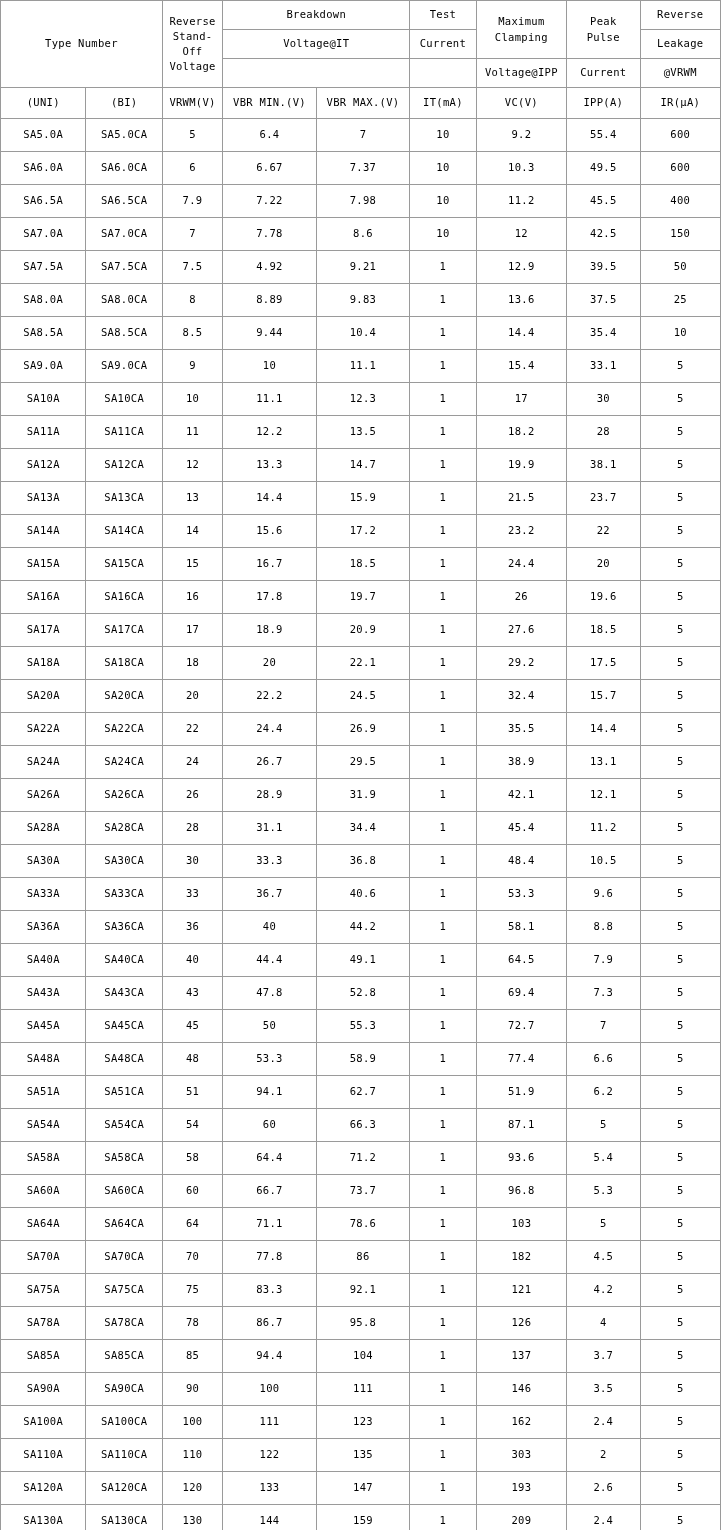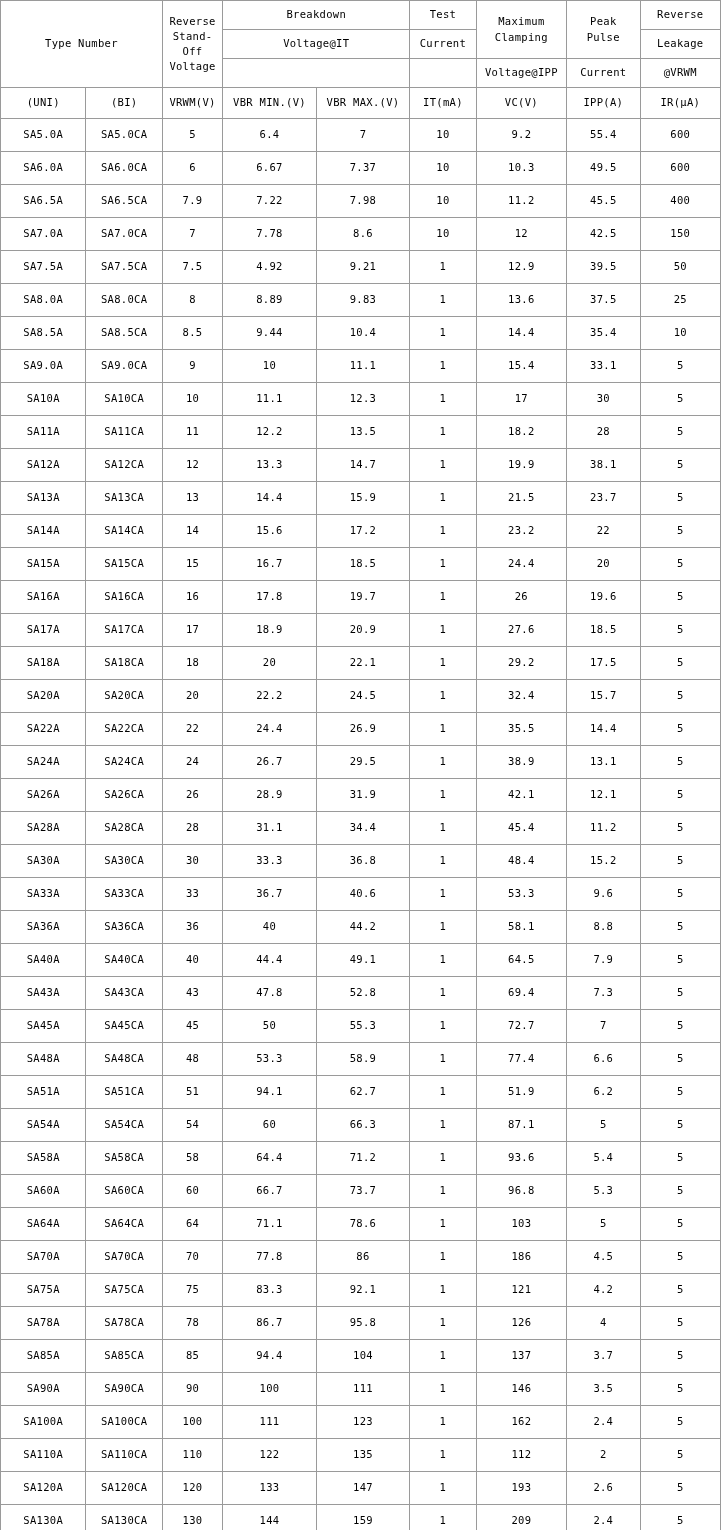--- a/index.html
+++ b/index.html
@@ -356,21 +356,21 @@
         <td>5</td>
       </tr>
       <tr>
         <td>SA30A</td>
         <td>SA30CA</td>
         <td>30</td>
         <td>33.3</td>
         <td>36.8</td>
         <td>1</td>
         <td>48.4</td>
-        <td>15.2</td>
+        <td>10.5</td>
         <td>5</td>
       </tr>
       <tr>
         <td>SA33A</td>
         <td>SA33CA</td>
         <td>33</td>
         <td>36.7</td>
         <td>40.6</td>
         <td>1</td>
         <td>53.3</td>
@@ -487,21 +487,21 @@
         <td>5</td>
         <td>5</td>
       </tr>
       <tr>
         <td>SA70A</td>
         <td>SA70CA</td>
         <td>70</td>
         <td>77.8</td>
         <td>86</td>
         <td>1</td>
-        <td>186</td>
+        <td>182</td>
         <td>4.5</td>
         <td>5</td>
       </tr>
       <tr>
         <td>SA75A</td>
         <td>SA75CA</td>
         <td>75</td>
         <td>83.3</td>
         <td>92.1</td>
         <td>1</td>
@@ -553,21 +553,21 @@
         <td>2.4</td>
         <td>5</td>
       </tr>
       <tr>
         <td>SA110A</td>
         <td>SA110CA</td>
         <td>110</td>
         <td>122</td>
         <td>135</td>
         <td>1</td>
-        <td>112</td>
+        <td>303</td>
         <td>2</td>
         <td>5</td>
       </tr>
       <tr>
         <td>SA120A</td>
         <td>SA120CA</td>
         <td>120</td>
         <td>133</td>
         <td>147</td>
         <td>1</td>

